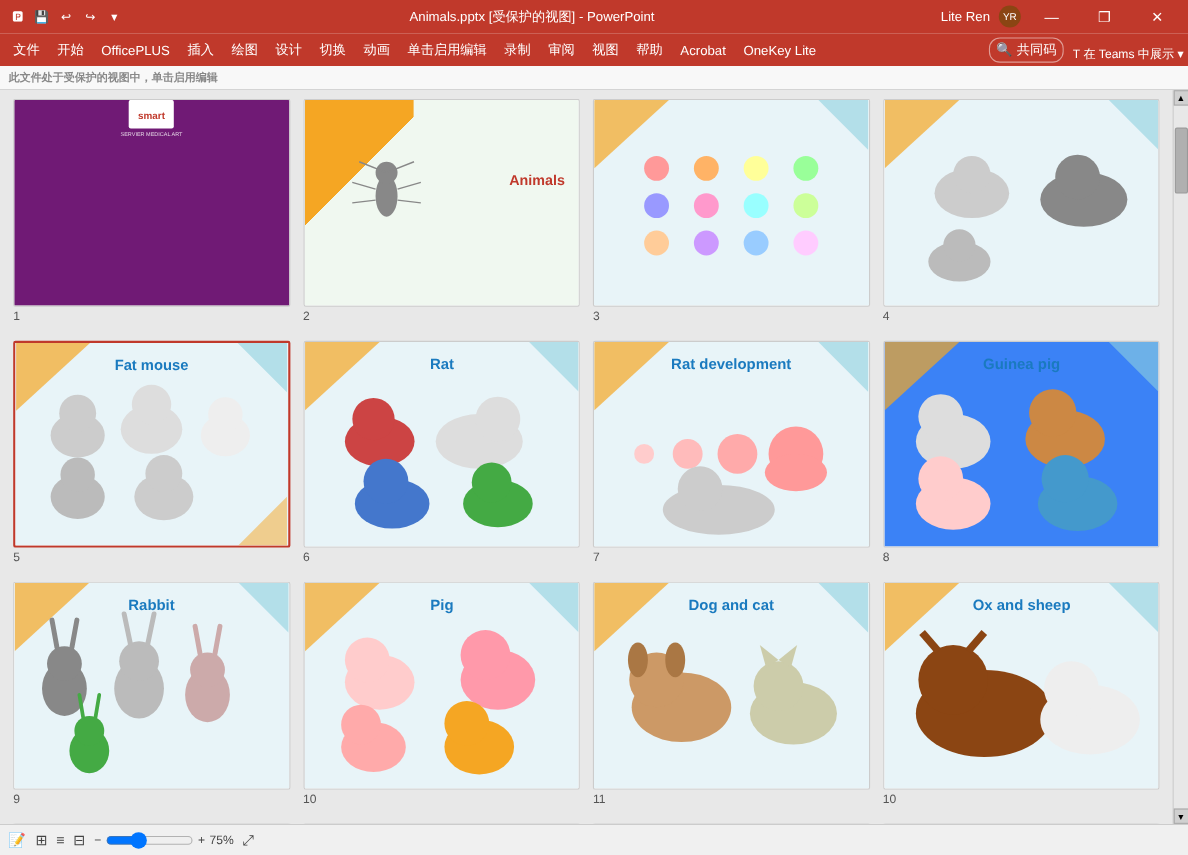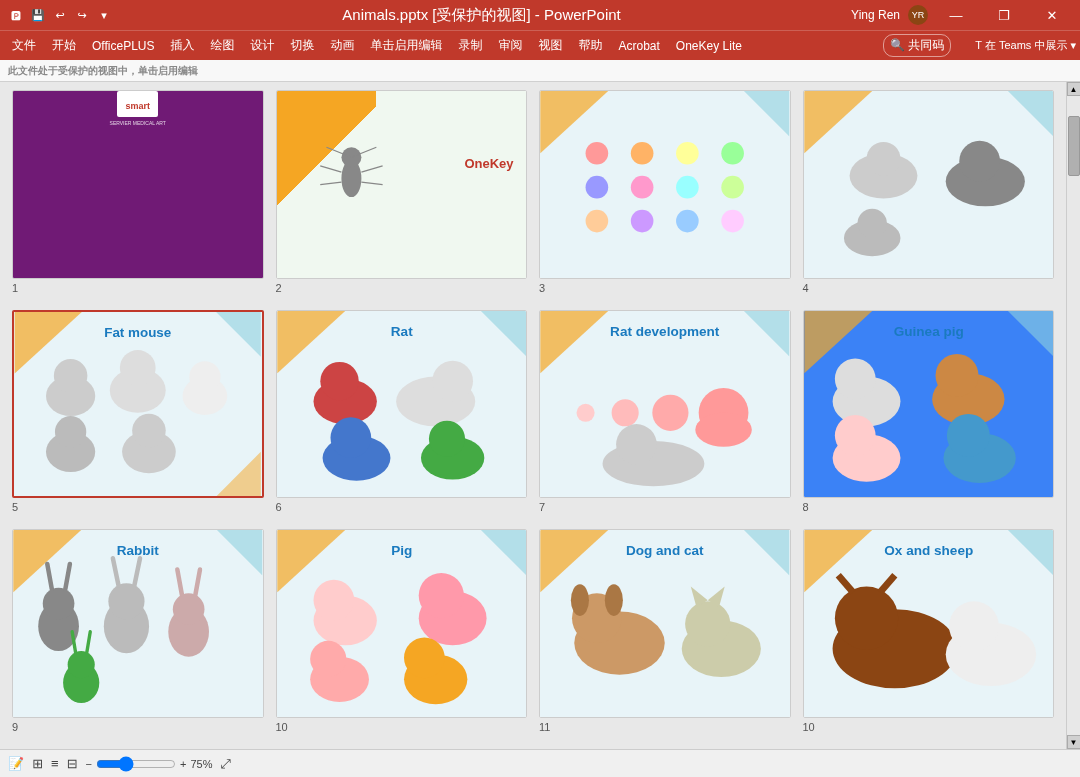--- a/index.html
+++ b/index.html
@@ -9,21 +9,21 @@
     .title-bar {
       height: 30px;
       background: #c0392b;
       display: flex;
       align-items: center;
       justify-content: space-between;
       padding: 0 8px;
       color: white;
     }
     .title-bar-left { display: flex; align-items: center; gap: 6px; }
-    .title-bar-center { font-size: 15px; color: white; flex: 1; text-align: center; }
+    .title-bar-center { font-size: 12px; color: white; flex: 1; text-align: center; }
     .title-bar-right { display: flex; align-items: center; gap: 8px; font-size: 12px; }
     .tb-icon { width: 16px; height: 16px; display: inline-flex; align-items: center; justify-content: center; font-size: 11px; }
     .win-btn { width: 40px; height: 30px; display: flex; align-items: center; justify-content: center; font-size: 13px; cursor: pointer; }
 
     
     .menu-bar {
       height: 30px;
       background: #c0392b;
       display: flex;
       align-items: center;
@@ -128,21 +128,21 @@
 <div class="title-bar">
   <div class="title-bar-left">
     <span class="tb-icon">🅿</span>
     <span class="tb-icon">💾</span>
     <span class="tb-icon">↩</span>
     <span class="tb-icon">↪</span>
     <span class="tb-icon">▾</span>
   </div>
   <div class="title-bar-center">Animals.pptx [受保护的视图] - PowerPoint</div>
   <div class="title-bar-right">
-    <span style="font-size:12px;">Ying Ren</span>
+    <span style="font-size:12px;">Lite Ren</span>
     <span style="width:20px;height:20px;border-radius:50%;background:#8b4513;display:inline-flex;align-items:center;justify-content:center;font-size:9px;color:white;">YR</span>
     <div class="win-btn">—</div>
     <div class="win-btn">❐</div>
     <div class="win-btn close">✕</div>
   </div>
 </div>
 
 <div class="menu-bar">
   <div class="menu-item">文件</div>
   <div class="menu-item">开始</div>
@@ -152,21 +152,21 @@
   <div class="menu-item">设计</div>
   <div class="menu-item">切换</div>
   <div class="menu-item">动画</div>
   <div class="menu-item">单击启用编辑</div>
   <div class="menu-item">录制</div>
   <div class="menu-item">审阅</div>
   <div class="menu-item">视图</div>
   <div class="menu-item">帮助</div>
   <div class="menu-item">Acrobat</div>
   <div class="menu-item">OneKey Lite</div>
-  <div style="margin-left:auto; display:flex; align-items:center; gap:24px;">
+  <div style="margin-left:auto; display:flex; align-items:flex-end; gap:8px;">
     <span style="font-size:12px; color:white; padding:2px 6px; border:1px solid rgba(255,255,255,0.5); border-radius:10px; cursor:pointer;">🔍 共同码</span>
     <span style="font-size:11px; color:white; cursor:pointer;">T 在 Teams 中展示 ▾</span>
   </div>
 </div>
 
 <div class="ribbon">
   <span style="color:#888; font-size:10px;font-weight:bold;">此文件处于受保护的视图中，单击启用编辑</span>
 </div>
 
 <div class="main-area">
@@ -194,21 +194,21 @@
             <svg style="position:absolute;left:15%;top:10%;width:30%;height:80%;" viewBox="0 0 60 80">
               <ellipse cx="30" cy="35" rx="8" ry="15" fill="#888"></ellipse>
               <circle cx="30" cy="18" r="8" fill="#888"></circle>
               <line x1="30" y1="18" x2="10" y2="10" stroke="#888" stroke-width="1"></line>
               <line x1="30" y1="18" x2="50" y2="10" stroke="#888" stroke-width="1"></line>
               <line x1="22" y1="30" x2="5" y2="25" stroke="#888" stroke-width="1"></line>
               <line x1="38" y1="30" x2="55" y2="25" stroke="#888" stroke-width="1"></line>
               <line x1="22" y1="38" x2="5" y2="40" stroke="#888" stroke-width="1"></line>
               <line x1="38" y1="38" x2="55" y2="40" stroke="#888" stroke-width="1"></line>
             </svg>
-            <div style="position:absolute;top:35%;right:5%;font-size:13px;font-weight:bold;color:#c0392b;">OneKey</div>
+            <div style="position:absolute;top:35%;right:5%;font-size:13px;font-weight:bold;color:#c0392b;">Animals</div>
           </div>
         </div>
         <span class="slide-num">2</span>
       </div>
 
       <div class="slide-item">
         <div class="slide-thumb">
           <div style="width:100%;height:100%;background:#e8f4f8;position:relative;">
             <svg width="100%" height="100%" viewBox="0 0 220 165">
               <polygon points="0,0 60,0 0,55" fill="#f5a623" opacity="0.7"></polygon>

